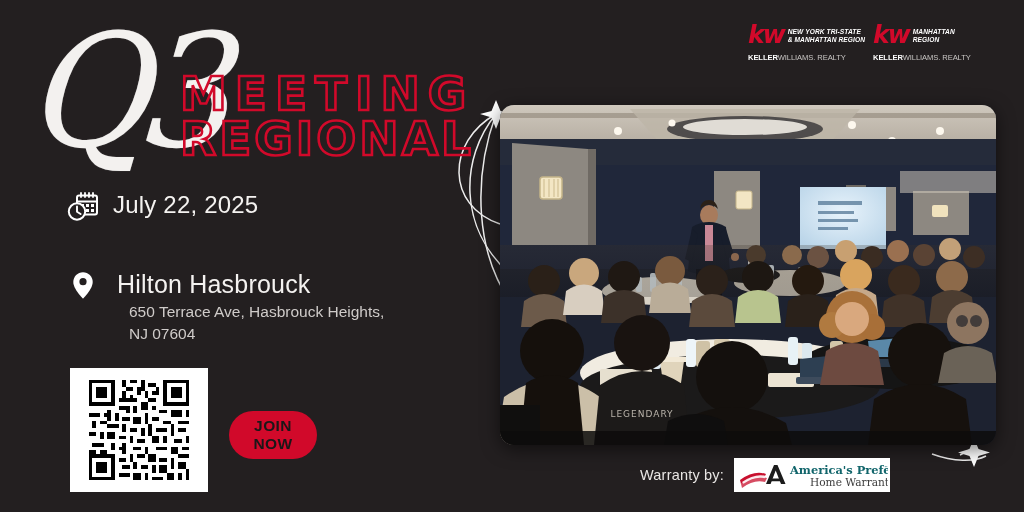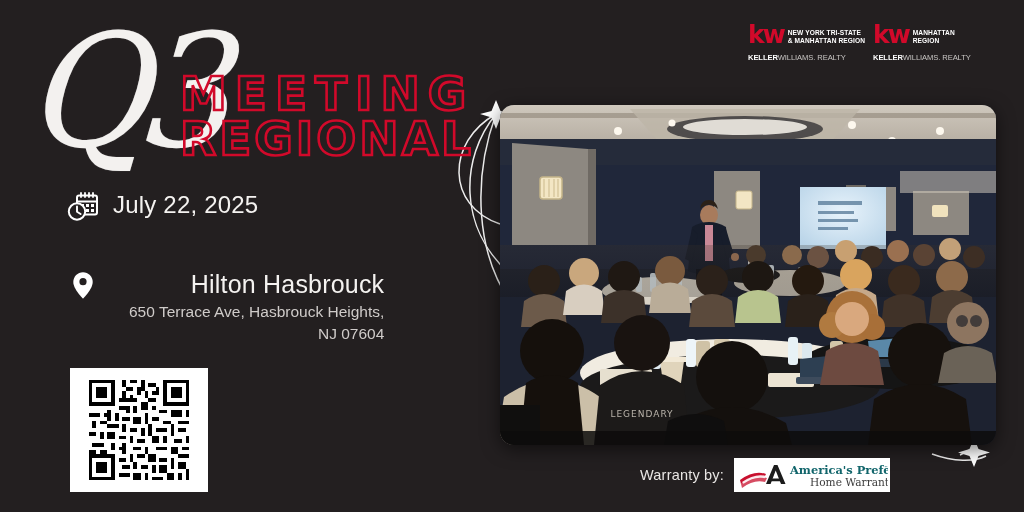--- a/index.html
+++ b/index.html
@@ -40,21 +40,21 @@
     line-height:0.96;
     letter-spacing:3px;
     color:transparent;
     -webkit-text-stroke:2.6px #d1092a;
     text-shadow:none;
     white-space:nowrap;
   }
   .reg-line.l2{letter-spacing:8px;font-size:47px;margin-top:7px;}
 
   
-  .info{position:absolute;left:66px;top:190px;width:330px;text-align:right;}
+  .info{position:absolute;left:66px;top:190px;width:330px;}
   .info-row{display:flex;align-items:flex-start;gap:13px;}
   .info-row + .info-row{margin-top:44px;}
   .info-icon{flex:0 0 auto;width:34px;height:34px;display:block;}
   .info-texts{padding-top:2px;}
   .info-title{
     font-size:24px;font-weight:400;color:#f4f2f0;letter-spacing:.2px;line-height:1.12;
   }
   .info-title.loc{font-size:25px;margin-left:4px;}
   .info-sub{
     font-size:15.5px;color:#cfcbc9;margin-top:4px;line-height:1.33;font-weight:400;
@@ -78,21 +78,21 @@
   
   .photo{
     position:absolute;left:500px;top:105px;width:496px;height:340px;
     border-radius:14px;overflow:hidden;
     box-shadow:0 4px 18px rgba(0,0,0,.55);
     background:#1d2230;
   }
   .photo svg{display:block;width:100%;height:100%;}
 
   
-  .kw-wrap{position:absolute;top:26px;display:flex;align-items:flex-end;}
+  .kw-wrap{position:absolute;top:26px;display:flex;align-items:center;font-style:italic;}
   .kw1{left:748px;}
   .kw2{left:873px;}
   .kw-mark{
     font-family:"DejaVu Sans", sans-serif;
     font-weight:700;font-size:25px;line-height:.82;color:#d1092a;
     letter-spacing:-2px;margin-right:4px;margin-top:-1px;
   }
   .kw-right{display:flex;flex-direction:column;}
   .kw-region{
     font-size:6.6px;font-weight:700;letter-spacing:.1px;line-height:1.22;
@@ -284,20 +284,24 @@
           <rect x="22" y="26" width="2" height="2"></rect>
         <rect x="25" y="26" width="1" height="2"></rect>
           <rect x="27" y="25" width="1" height="3"></rect>
         <rect x="9" y="19" width="1" height="1"></rect>
           <rect x="11" y="9" width="1" height="1"></rect>
           <rect x="21" y="6" width="1" height="1"></rect>
       </g>
     </svg>
   </div>
 
+  <button class="join">
+    <span>JOIN</span>
+    <span>NOW</span>
+  </button>
 
   <div class="photo">
     <svg viewBox="0 0 496 340" preserveAspectRatio="none">
       <defs>
         <linearGradient id="ceil" x1="0" y1="0" x2="0" y2="1">
           <stop offset="0" stop-color="#cfc8bd"></stop>
             <stop offset="1" stop-color="#a79e92"></stop>
         </linearGradient>
         <linearGradient id="crowdg" x1="0" y1="0" x2="0" y2="1">
           <stop offset="0" stop-color="#3b3228"></stop>

